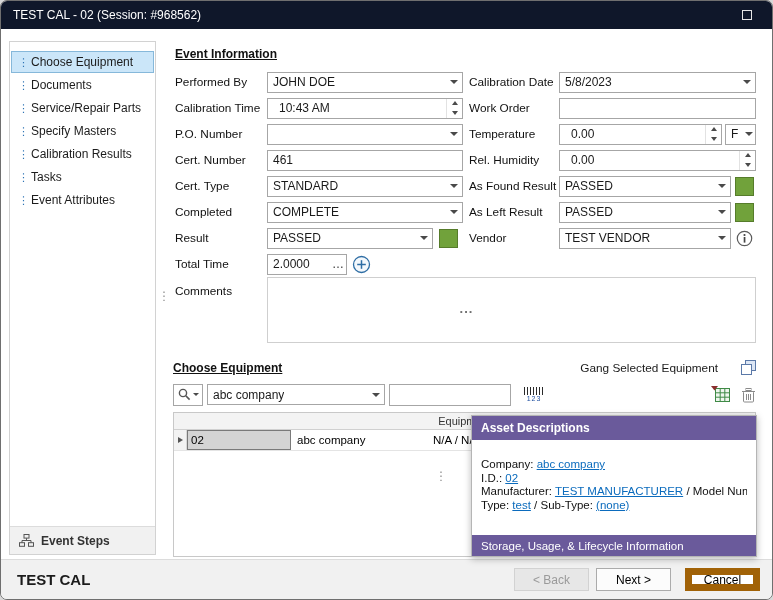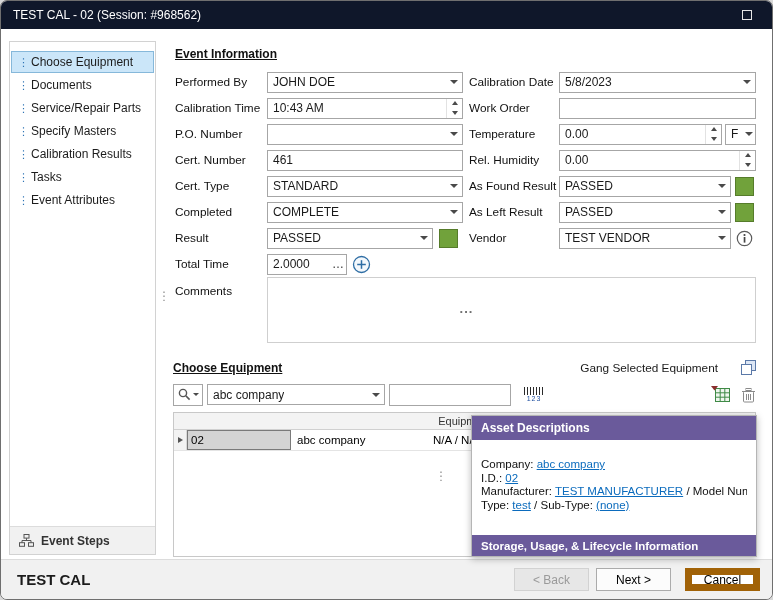--- a/index.html
+++ b/index.html
@@ -38,21 +38,21 @@
   .toplabel { align-self:start; padding-top:7px; }
 
   .combo, .spinfield, .textfield, .tt-field {
       height:21px; border:1px solid #a6a6a6; background:#fff; font-size:12px; color:#1a1a1a; }
   .combo { position:relative; display:flex; align-items:center; padding:0 19px 0 5px; width:100%; cursor:pointer; }
   .combo .val { white-space:nowrap; overflow:hidden; }
   .dd-btn { position:absolute; right:0; top:0; bottom:0; width:17px; display:flex; align-items:center;
             justify-content:center; cursor:pointer; }
   .tri-down { width:0; height:0; border-left:4px solid transparent; border-right:4px solid transparent;
               border-top:4px solid #4a4a4a; }
-  .spinfield { position:relative; display:flex; align-items:center; padding:0 19px 0 5px; width:100%; }
+  .spinfield { position:relative; display:flex; align-items:center; padding:0 19px 0 11px; width:100%; }
   .spin-btns { position:absolute; right:0; top:0; bottom:0; width:16px; border-left:1px solid #e2e2e2;
                display:flex; flex-direction:column; cursor:pointer; }
   .spin-btns i { flex:1; display:flex; align-items:center; justify-content:center; }
   .tri-up-s { width:0; height:0; border-left:3.5px solid transparent; border-right:3.5px solid transparent;
               border-bottom:4px solid #4a4a4a; }
   .tri-down-s { width:0; height:0; border-left:3.5px solid transparent; border-right:3.5px solid transparent;
                 border-top:4px solid #4a4a4a; }
   .textfield { width:100%; padding:0 5px; font-family:"Liberation Sans", sans-serif; outline:none; }
   .flexcell { display:flex; align-items:center; gap:5px; width:100%; }
   .green-ind { width:19px; height:19px; background:#71a23b; border:1px solid #567c2b; flex:none; }
@@ -96,21 +96,21 @@
 
   
   .asset-popup { position:absolute; left:470px; top:414px; width:286px; height:142px; background:#fff;
                  border:1px solid #b5b5b5; box-shadow:0 2px 7px rgba(0,0,0,.28); z-index:5; }
   .ap-header { height:24px; background:#6a5a9b; color:#fff; font-size:12px; font-weight:bold;
                display:flex; align-items:center; padding:0 9px; }
   .ap-body { padding:18px 9px 0 9px; font-size:11.5px; line-height:13.5px; color:#111; }
   .ap-line { white-space:nowrap; overflow:hidden; }
   .ap-link { color:#0b6bbd; text-decoration:underline; cursor:pointer; }
   .ap-footer { position:absolute; bottom:0; left:0; right:0; height:21px; background:#6a5a9b; color:#fff;
-               font-size:11.5px; font-weight:bold; display:flex; align-items:center; padding:0 9px;
+               font-size:11.5px; font-weight:normal; display:flex; align-items:center; padding:0 9px;
                white-space:nowrap; overflow:hidden; }
 
   
   .footer { position:absolute; left:0; right:0; bottom:0; height:40px; background:#f1f1f1;
             border-top:1px solid #dcdcdc; display:flex; align-items:center; padding:0 12px; }
   .footer-title { font-size:15px; font-weight:bold; color:#1b1b1b; margin-left:4px; }
   .btns { margin-left:auto; display:flex; gap:7px; align-items:center; }
   .btn { width:75px; height:23px; font-size:12px; display:flex; align-items:center; justify-content:center;
          background:#fff; border:1px solid #ababab; cursor:pointer; font-family:"Liberation Sans", sans-serif; }
   .btn-back { background:#e7e7e7; color:#9a9a9a; border-color:#d2d2d2; cursor:default; }

